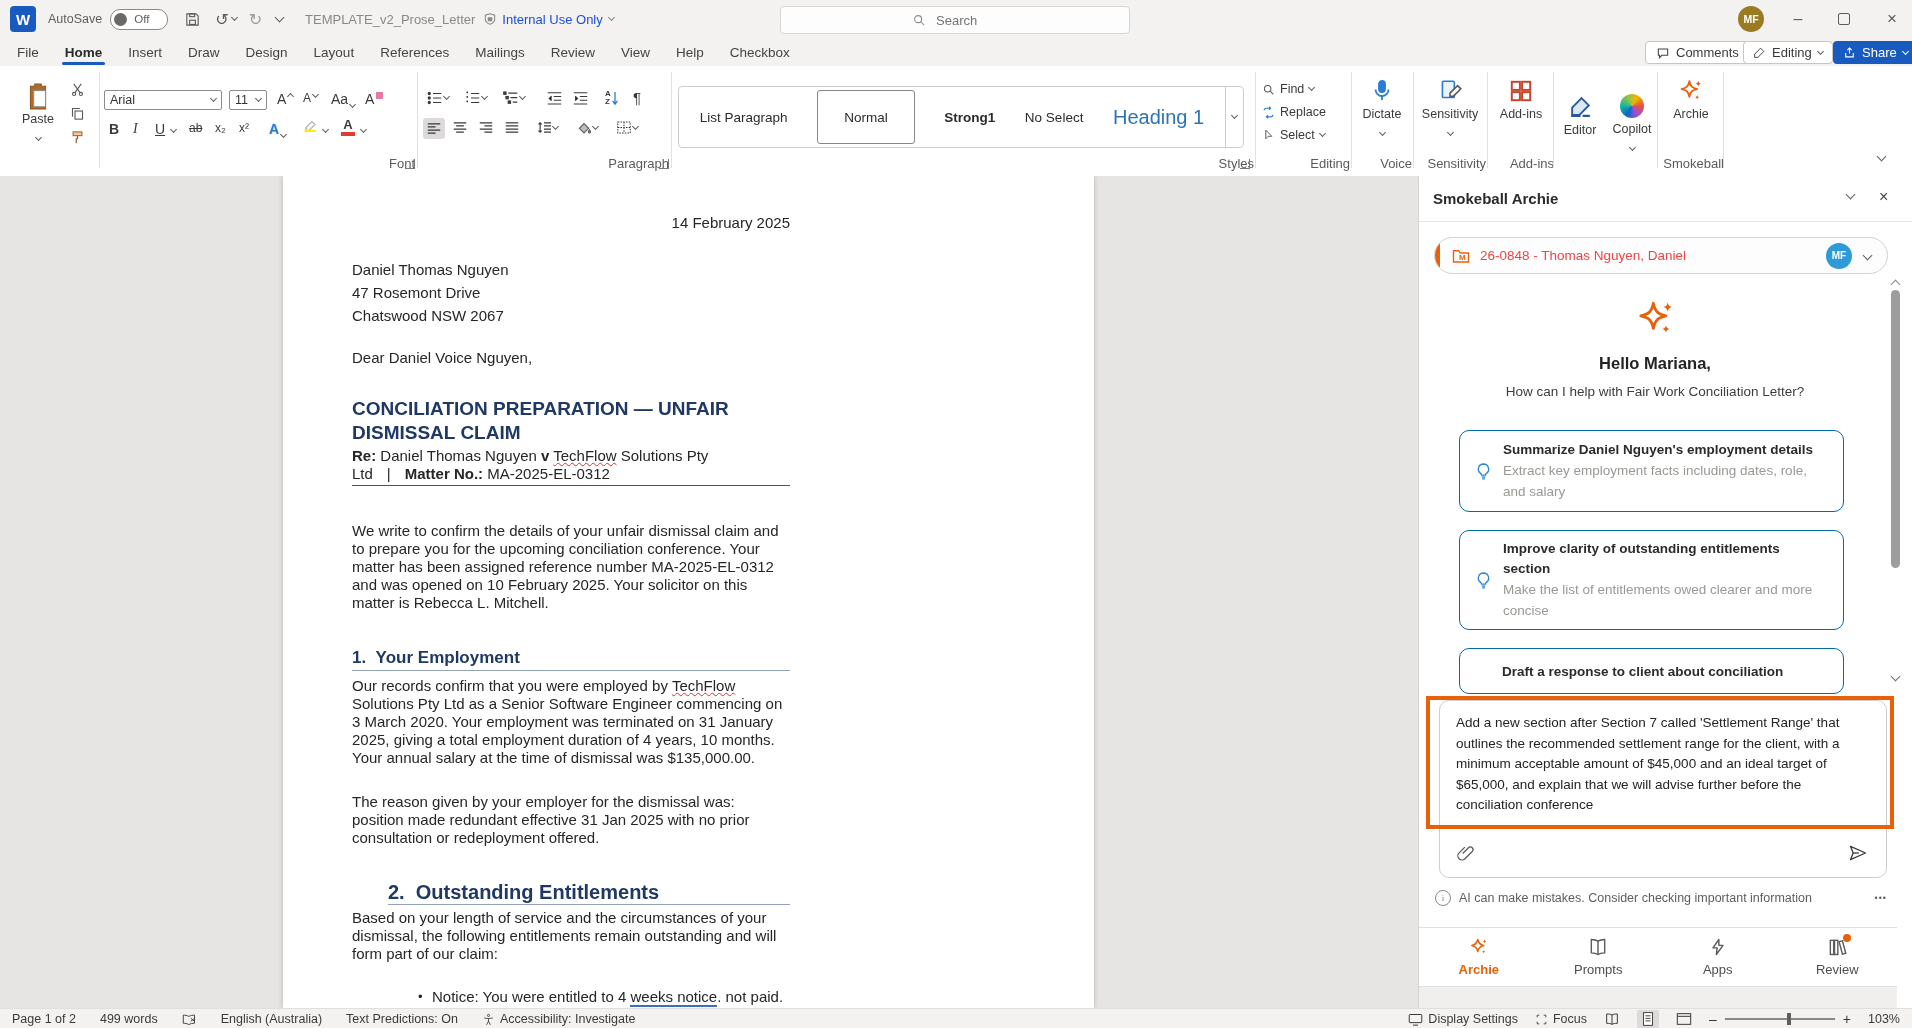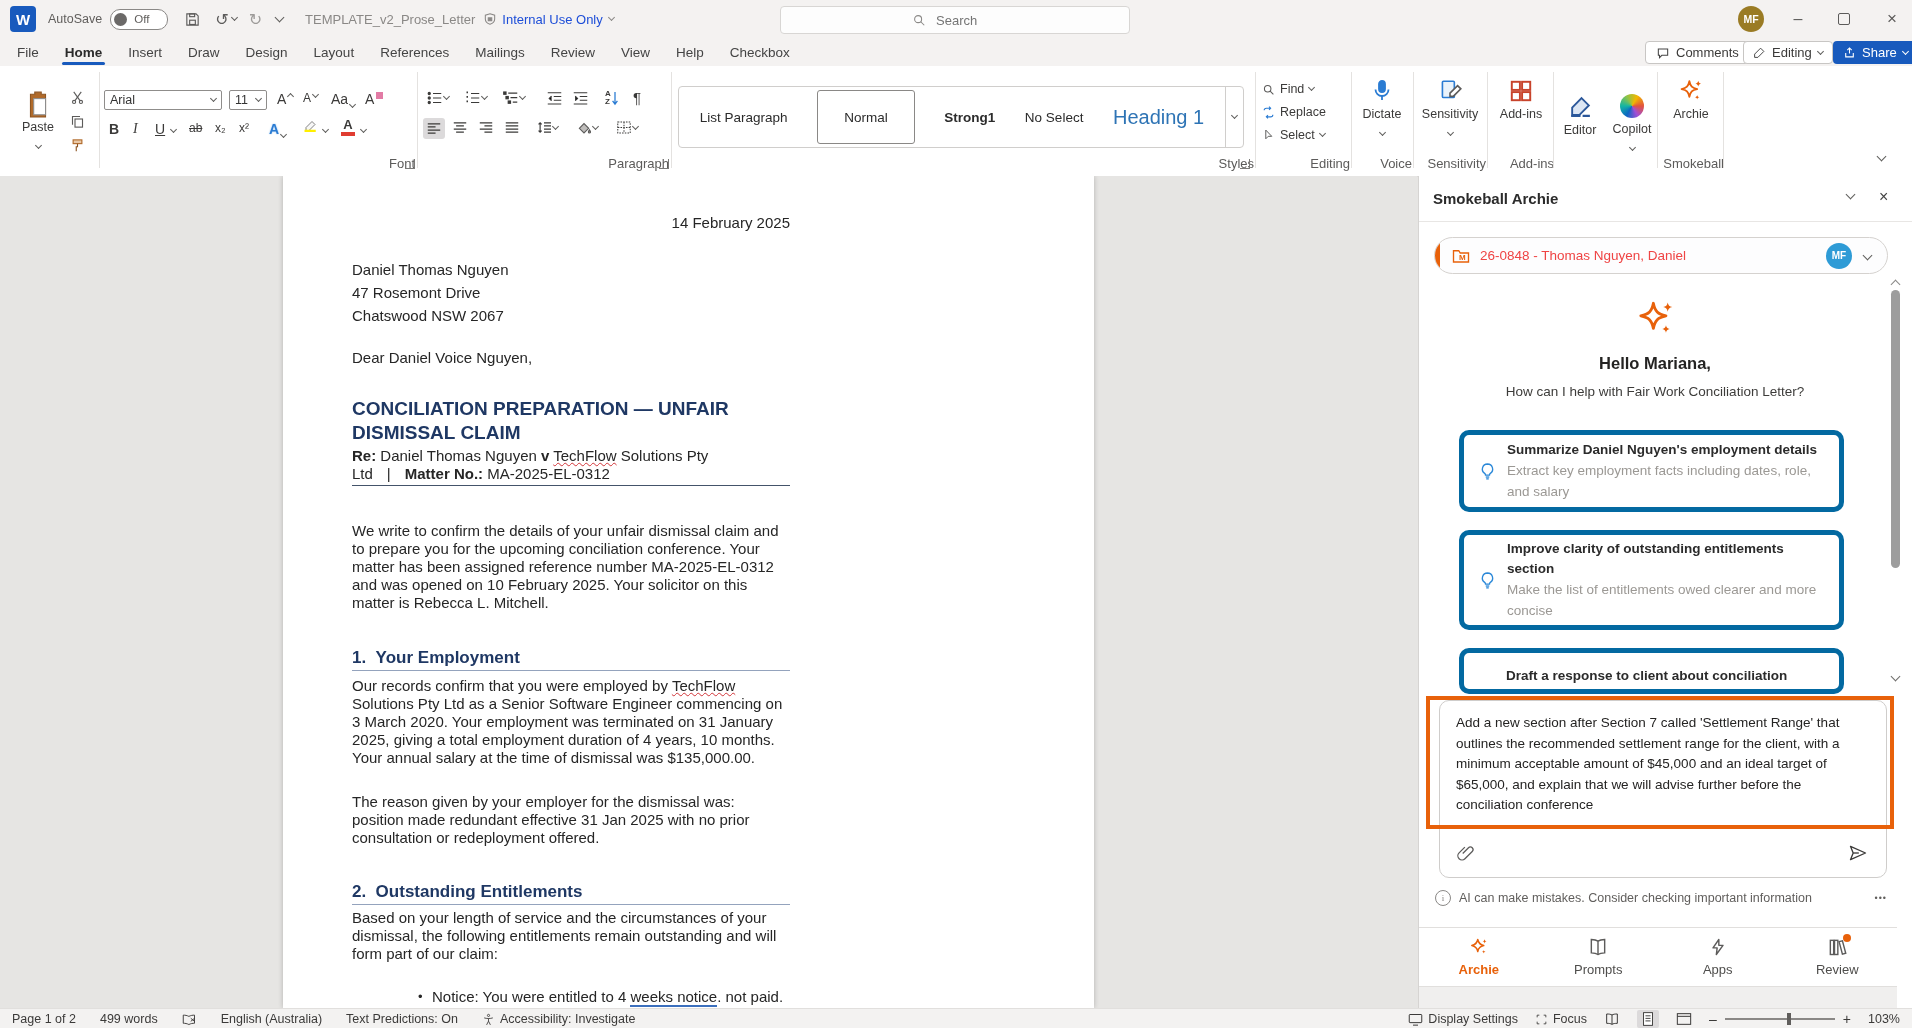--- a/index.html
+++ b/index.html
@@ -27,21 +27,21 @@
   #page{position:absolute;left:283px;top:0;width:811px;height:832px;background:#fff;box-shadow:0 0 5px rgba(0,0,0,.22);}
   #pagecontent{position:absolute;left:69px;top:0;width:438px;color:#262626;font-size:15px;line-height:18px;}
   .navyh{color:#1F3864;font-weight:bold;border-bottom:1px solid #94a3bd;padding-bottom:3px;}
   .squig{text-decoration:underline;text-decoration-style:wavy;text-decoration-color:#d13438;text-decoration-thickness:1px;}
   .blueul{border-bottom:2px solid #3b6fbd;}
   ul.ents{list-style:none;margin:0;padding:0 0 0 80px;}
   ul.ents li{position:relative;margin-bottom:4px;}
   ul.ents li::before{content:"•";position:absolute;left:-14px;font-size:13px;}
   
   #panel{left:1418px;top:176px;width:494px;height:832px;background:#fff;border-left:1px solid #d6d4d2;box-sizing:border-box;}
-  .card{position:absolute;left:40px;width:385px;background:#fff;border:5px solid #0369a1;border-radius:10px;box-sizing:border-box;display:flex;align-items:center;gap:10px;padding:10px 14px;}
+  .card{position:absolute;left:40px;width:385px;background:#fff;border:1px solid #0369a1;border-radius:10px;box-sizing:border-box;display:flex;align-items:center;gap:10px;padding:10px 14px;}
   .cardtitle{font-size:13.5px;font-weight:bold;color:#2b2b2b;line-height:20px;}
   .carddesc{font-size:13.5px;color:#9b9894;line-height:21px;}
   .navitem{flex:1;display:flex;flex-direction:column;align-items:center;gap:5px;padding-top:9px;cursor:pointer;}
   .navlabel{font-size:13px;color:#4f4e4c;}
   
   #statusbar{left:0;top:1008px;width:1912px;height:20px;background:#f3f2f1;border-top:1px solid #e1dfdd;font-size:12.5px;color:#3b3a39;}
   .sbitem{display:flex;align-items:center;gap:5px;white-space:nowrap;}
   input{font-family:inherit;}
 </style>
 </head>
@@ -132,21 +132,21 @@
             <path d="M12 14V4M8 7.5 12 3.5l4 4M5 13v7h14v-7"></path>
           </svg>
         </span>
       <span>Share</span>
         <span class="chev sm" style="border-color:#fff;"></span>
     </div>
   </div>
 
   <div id="ribbon" class="ab">
 
-    <div class="ab" style="left:8px;top:12px;width:88px;height:126px;">
+    <div class="ab" style="left:8px;top:4px;width:88px;height:126px;">
       <div class="ab" style="left:8px;top:12px;width:44px;text-align:center;">
         <svg width="26" height="28" viewBox="0 0 24 26" style="margin:0 auto;">
             <path d="M5 4h4V2h6v2h4v21H5z" fill="#b06a2a" stroke="#8d5522" stroke-width="1"></path>
             <rect x="8" y="8" width="11" height="15" fill="#fff" stroke="#8d8d8d"></rect>
           </svg>
         <div style="font-size:12.5px;color:#3b3a39;margin-top:2px;">Paste</div>
         <div class="chev sm" style="margin:3px auto 0;"></div>
       </div>
       <span class="ab" style="left:62px;top:12px;">
           <svg width="15" height="15" viewBox="0 0 24 24" fill="none" stroke="#5c5b5a" stroke-width="1.8">
@@ -433,21 +433,21 @@
         </div>
         <div style="margin-top:22px;">Dear Daniel Voice Nguyen,</div>
         <div style="margin-top:30px;font-size:19px;line-height:24px;color:#1F3864;font-weight:bold;">CONCILIATION PREPARATION — UNFAIR DISMISSAL CLAIM</div>
         <div style="margin-top:2px;border-bottom:1px solid #44546a;padding-bottom:2px;">
           <b>Re:</b><span> Daniel Thomas Nguyen </span><b>v</b> <span class="squig">TechFlow</span><span> Solutions Pty Ltd</span><span style="margin:0 14px;">|</span><b>Matter No.:</b><span> MA-2025-EL-0312</span>
         </div>
         <p style="margin:36px 0 0;">We write to confirm the details of your unfair dismissal claim and to prepare you for the upcoming conciliation conference. Your matter has been assigned reference number MA-2025-EL-0312 and was opened on 10 February 2025. Your solicitor on this matter is Rebecca L. Mitchell.</p>
         <div class="navyh" style="margin-top:37px;font-size:17px;">1.&nbsp;&nbsp;Your Employment</div>
         <p style="margin:6px 0 0;"><span>Our records confirm that you were employed by </span><span class="squig">TechFlow</span><span> Solutions Pty Ltd as a Senior Software Engineer commencing on 3 March 2020. Your employment was terminated on 31 January 2025, giving a total employment duration of 4 years, 10 months. Your annual salary at the time of dismissal was $135,000.00.</span></p>
         <p style="margin:26px 0 0;">The reason given by your employer for the dismissal was: position made redundant effective 31 Jan 2025 with no prior consultation or redeployment offered.</p>
-        <div class="navyh" style="margin-top:36px;font-size:17px;">2.&nbsp;&nbsp;Outstanding Entitlements</div>
+        <div class="navyh" style="margin-top:36px;font-size:20px;margin-left:36px;">2.&nbsp;&nbsp;Outstanding Entitlements</div>
         <p style="margin:4px 0 0;">Based on your length of service and the circumstances of your dismissal, the following entitlements remain outstanding and will form part of our claim:</p>
         <ul class="ents" style="margin-top:25px;">
           <li><span>Notice: You were entitled to 4 </span><span class="blueul">weeks notice</span><span>. not paid.</span></li>
 
         </ul>
 
       </div>
     </div>
   </div>
 

